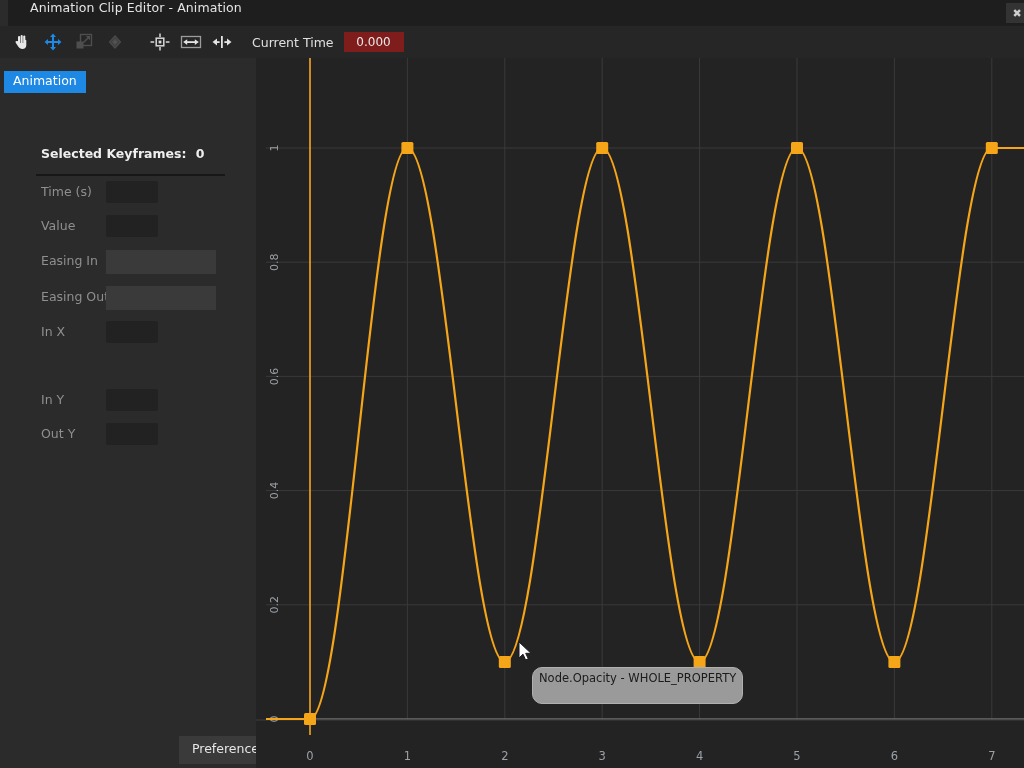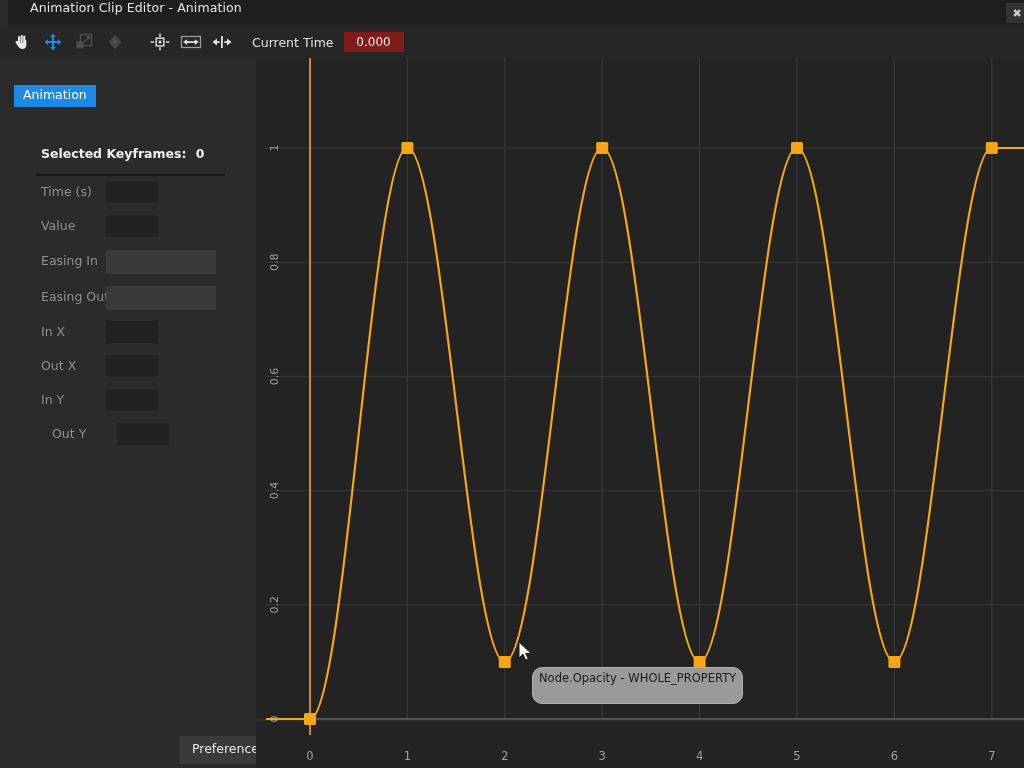--- a/index.html
+++ b/index.html
@@ -47,21 +47,21 @@
     color: #e8e8e8; font-size: 12px; display: flex; align-items: center;
     justify-content: center; border: 0;
     font-family: "DejaVu Sans", "Liberation Sans", sans-serif;
   }
 
   
   .sidebar {
     position: absolute; top: 58px; left: 0; width: 256px; height: 710px;
     background: #2b2b2b;
   }
-  .tab-row { position: absolute; top: 12px; left: 14px; margin-top: 14px; }
+  .tab-row { position: absolute; top: 12px; left: 4px; }
   .tab {
     display: inline-block; background: #1e88e5; color: #ffffff;
     font-size: 12.5px; padding: 4px 9px 5px 9px; line-height: 1;
   }
   .divider {
     position: absolute; top: 116px; left: 36px; width: 189px; height: 2px;
     background: #171717;
   }
   .sk-title {
     position: absolute; top: 88px; left: 41px;
@@ -228,31 +228,27 @@
     <div class="field-row" style="top:228px;">
       <div class="field-label">Easing Out</div>
       <div class="field-box wide" style="left:106px; width:110px; height:24px;"></div>
     </div>
 
     <div class="field-row" style="top:263px;">
       <div class="field-label">In X</div>
       <div class="field-box" style="left:106px; width:52px;"></div>
     </div>
 
-    <div class="field-row" style="top:297px;">
-      <div class="field-label">Out X</div>
-      <div class="field-box" style="left:106px; width:52px;"></div>
-    </div>
 
     <div class="field-row" style="top:331px;">
       <div class="field-label">In Y</div>
       <div class="field-box" style="left:106px; width:52px;"></div>
     </div>
 
-    <div class="field-row" style="top:365px;margin-left:11px;">
+    <div class="field-row" style="top:365px;">
       <div class="field-label">Out Y</div>
       <div class="field-box" style="left:106px; width:52px;"></div>
     </div>
   </div>
 
   <div class="prefs-btn">Preferences</div>
 
   <div class="graph">
     <svg id="curve-svg" width="768" height="710">
         <line x1="54" y1="0" x2="54" y2="662" stroke="#3a3a3a" stroke-width="1"></line>

